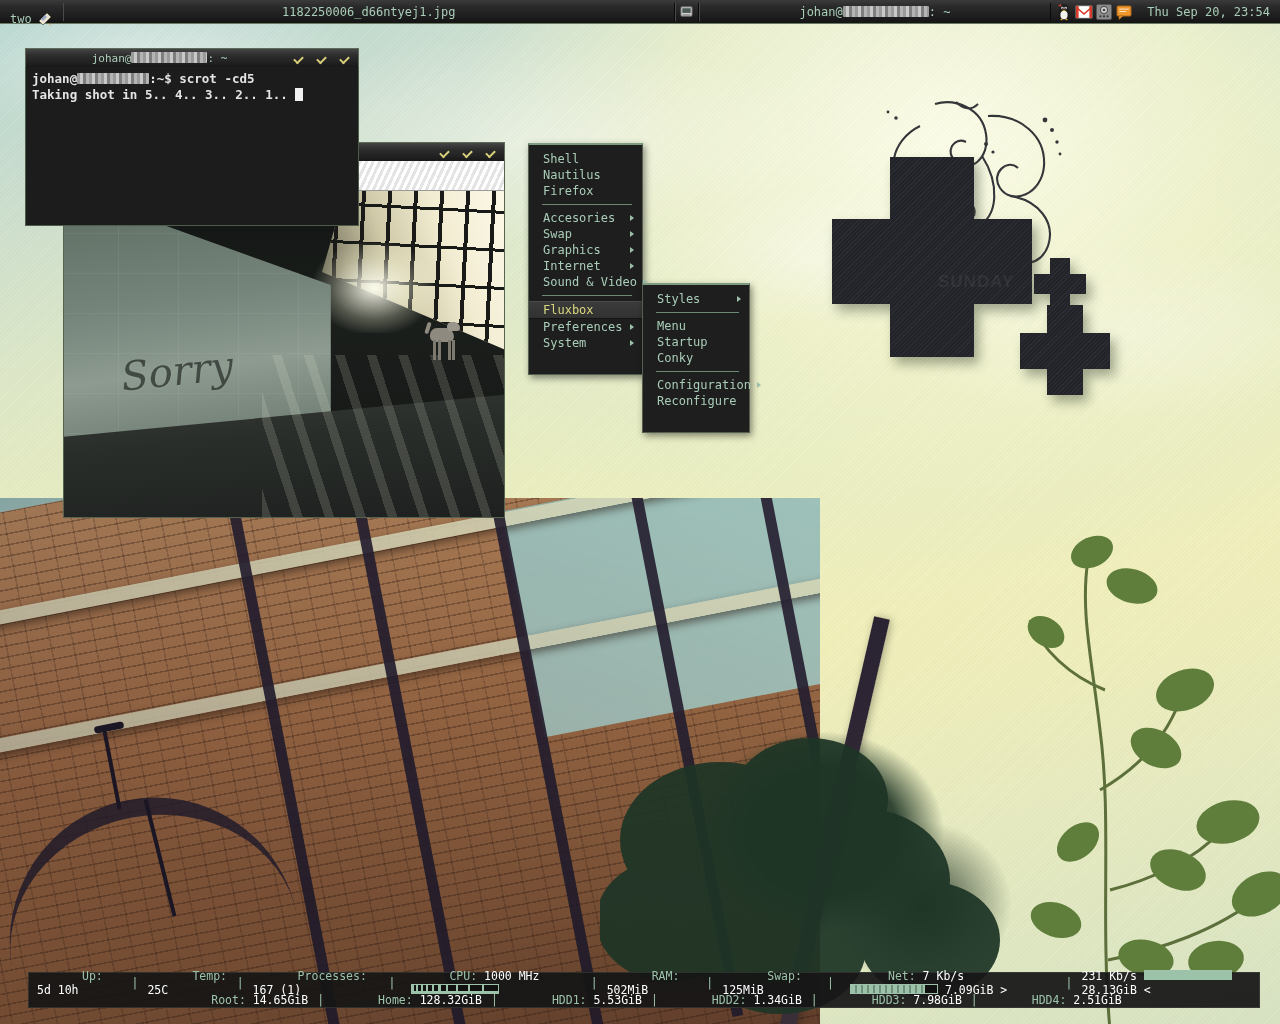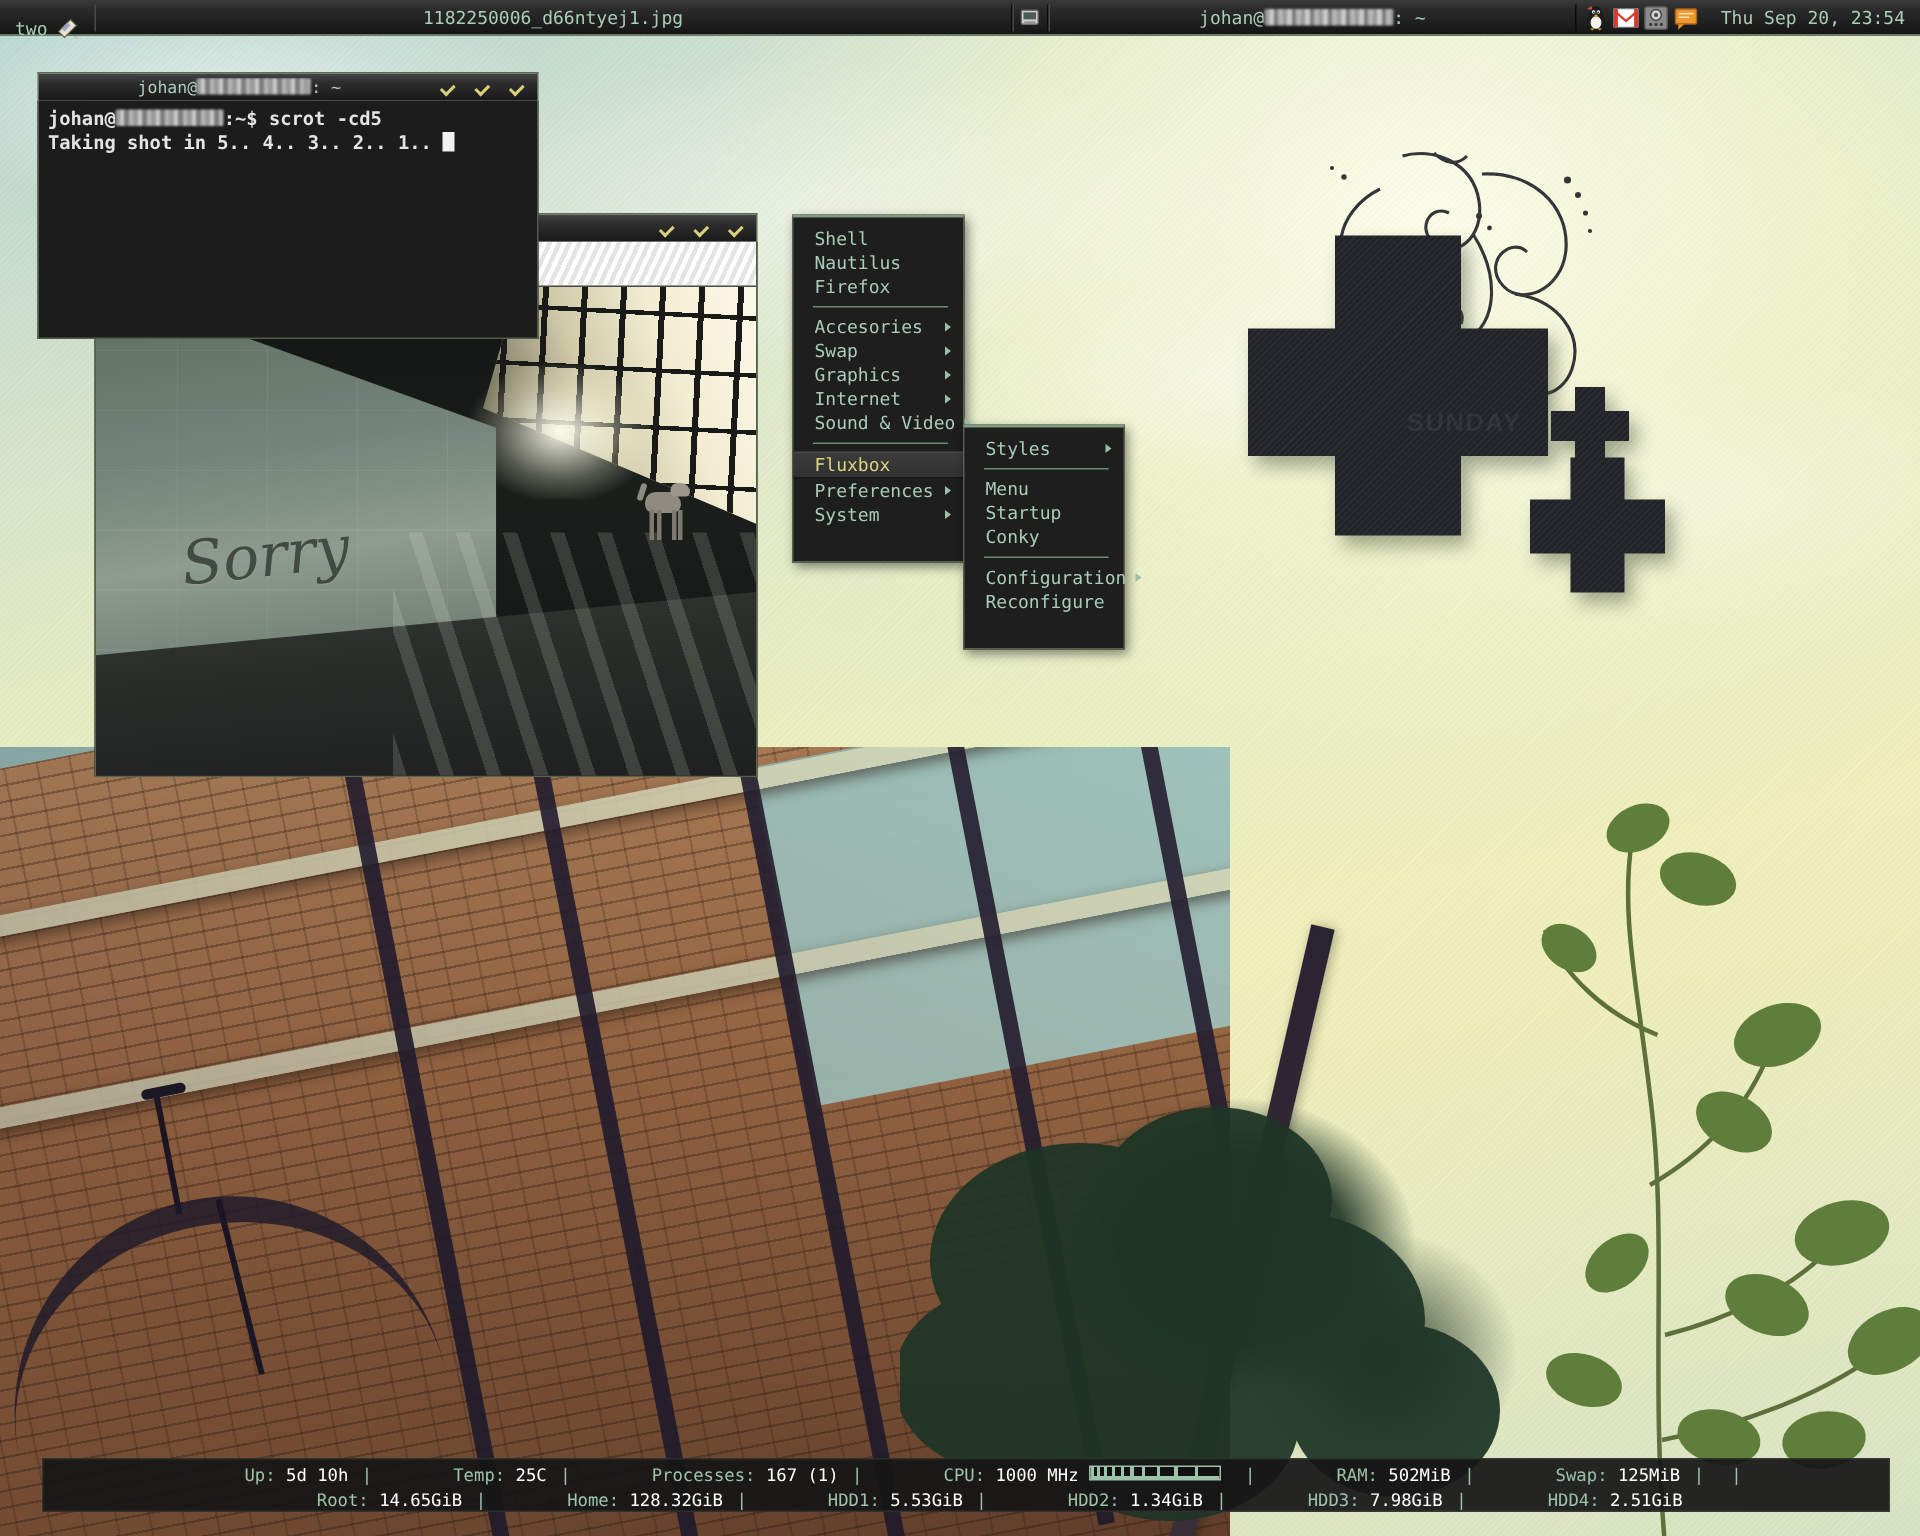--- a/index.html
+++ b/index.html
@@ -648,21 +648,23 @@
         <span><span class="lab">Temp: </span><span class="val">25C</span></span>
         <span class="sep">|</span>
         <span><span class="lab">Processes: </span><span class="val">167 (1)</span></span>
         <span class="sep">|</span>
         <span><span class="lab">CPU: </span><span class="val">1000 MHz</span><span class="graph hist"></span></span>
         <span class="sep">|</span>
         <span><span class="lab">RAM: </span><span class="val">502MiB</span></span>
         <span class="sep">|</span>
         <span><span class="lab">Swap: </span><span class="val">125MiB</span></span>
         <span class="sep">|</span>
-        <span class="sep">|</span>
+        <span><span class="lab">Net: </span><span class="val">7 Kb/s</span><span class="graph part"></span><span class="val">7.09GiB &gt;</span></span>
+        <span class="sep">|</span>
+        <span><span class="val">231 Kb/s</span><span class="graph fill"></span><span class="val">28.13GiB &lt;</span></span>
       </div>
     <div class="crow" id="conky-row2">
         <span><span class="lab">Root: </span><span class="val">14.65GiB</span></span>
         <span class="sep">|</span>
         <span><span class="lab">Home: </span><span class="val">128.32GiB</span></span>
         <span class="sep">|</span>
         <span><span class="lab">HDD1: </span><span class="val">5.53GiB</span></span>
         <span class="sep">|</span>
         <span><span class="lab">HDD2: </span><span class="val">1.34GiB</span></span>
         <span class="sep">|</span>

